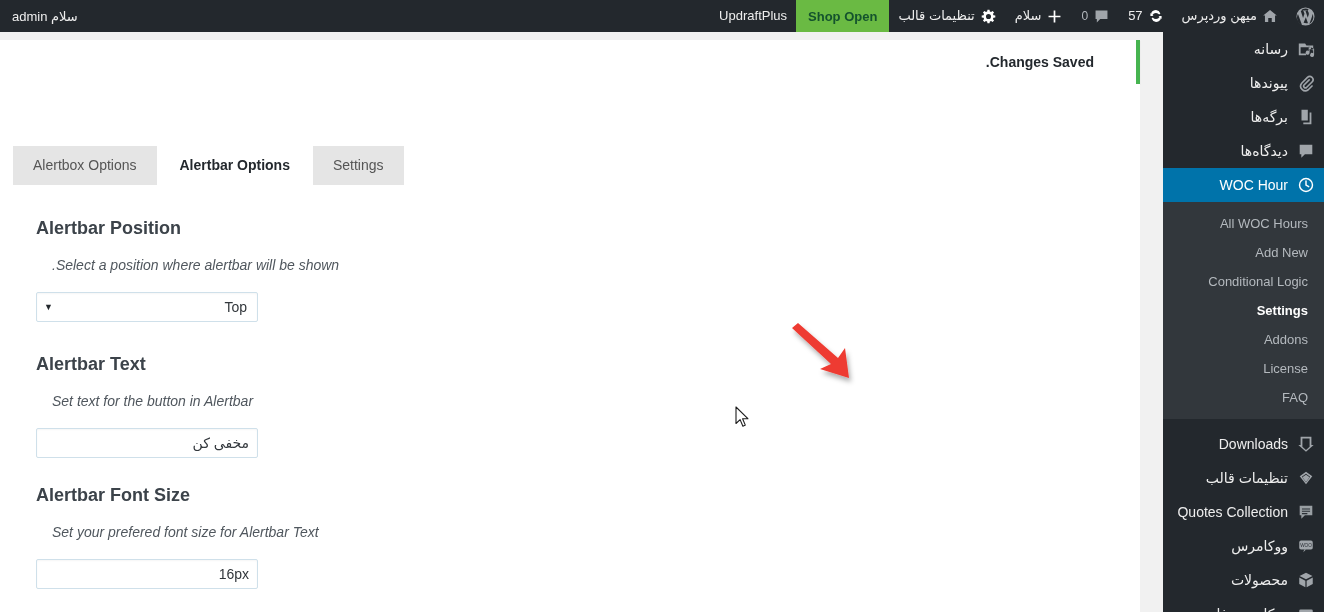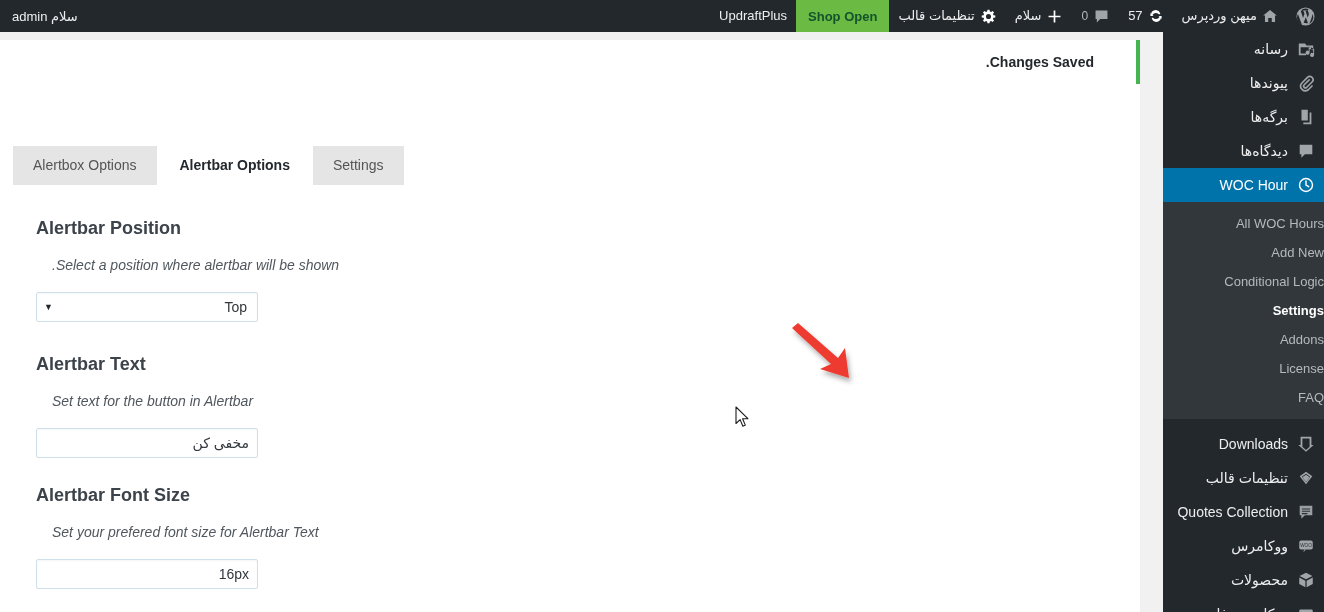--- a/index.html
+++ b/index.html
@@ -51,21 +51,21 @@
   .menu-item .mi-label { flex:1; text-align:right; font-size:14px; line-height:34px; white-space:nowrap; }
   .menu-item.current {
     background:#0073aa; color:#fff; font-weight:400;
   }
   .menu-item.current .mi-icon { color:#fff; }
   .menu-item.current::after {
     content:""; position:absolute; left:-8px; top:7px;
     border-top:10px solid transparent; border-bottom:10px solid transparent;
     border-left:8px solid #f1f1f1;
   }
-  .submenu { background:#32373c; padding:7px 0 7px 0; }
+  .submenu { background:#32373c; padding:7px 16px 7px 0; }
   .submenu-item {
     display:block; padding:6px 0 6px 14px; text-align:right;
     color:#b4b9be; font-size:13px; line-height:17px; cursor:pointer;
   }
   .submenu-item.current { color:#fff; font-weight:bold; }
   .menu-sep { height:8px; }
 
   
   #content {
     position:absolute; top:32px; left:0; width:1163px; height:580px;

